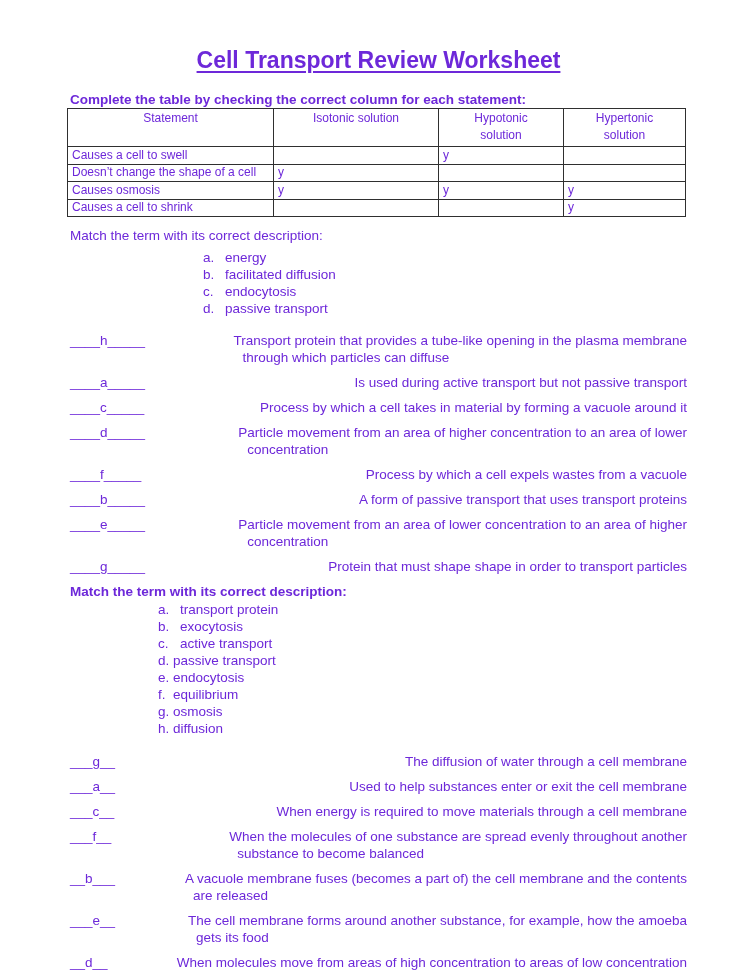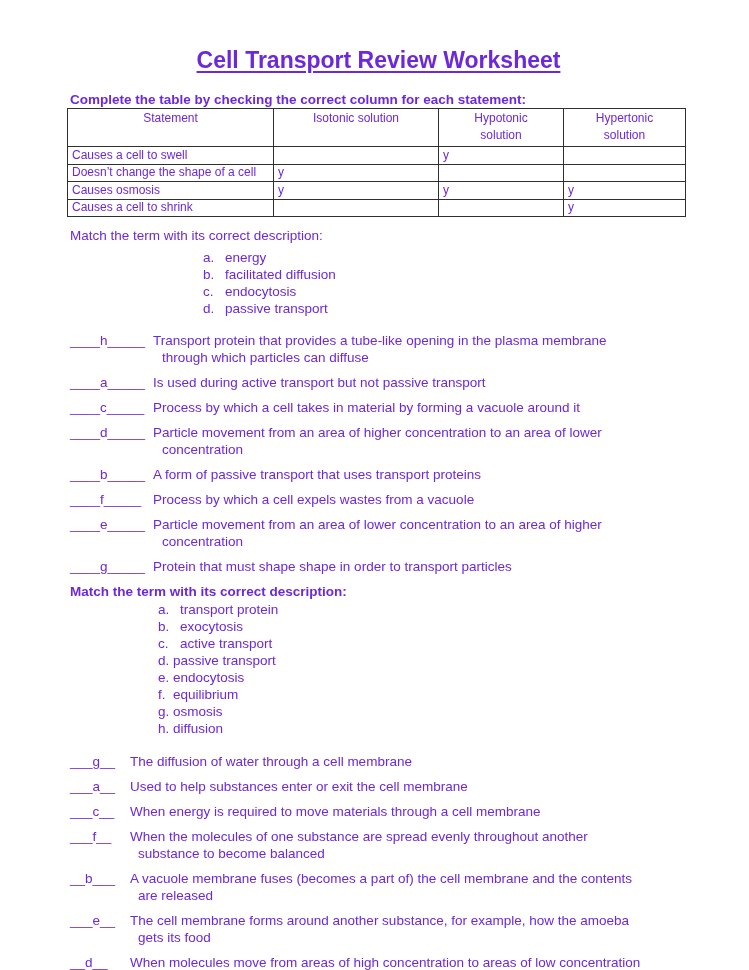--- a/index.html
+++ b/index.html
@@ -61,21 +61,21 @@
   .terms2 { margin-left:88px; margin-top:1px;flex-direction:column; }
   .terms2 .tcol1 { width:175px; }
   .terms2 .tcol2 { width:179px; }
   .term { line-height:17px; }
   .t-label { display:inline-block; }
   .lab-wide { width:22px; }
   .lab-slim { width:15px; }
 
   .answers { margin-top:15px; }
   .answers2 { margin-top:16px; }
-  .ans { display:flex; margin-bottom:8px; }
+  .ans { display:flex; margin-bottom:8px;justify-content:space-between; }
   .ans .blank { white-space:pre; }
   .ans1 .blank { flex:0 0 83px; }
   .ans1 .desc { white-space:pre-line; padding-left:9px; text-indent:-9px; }
   .ans2 .blank { flex:0 0 60px; }
   .ans2 .desc { white-space:pre-line; padding-left:8px; text-indent:-8px; }
 </style>
 </head>
 <body>
 
 <div class="page">
@@ -152,26 +152,26 @@
       <div class="ans ans1">
           <span class="blank">____c_____</span>
           <span class="desc">Process by which a cell takes in material by forming a vacuole around it</span>
         </div>
       <div class="ans ans1">
           <span class="blank">____d_____</span>
           <span class="desc">Particle movement from an area of higher concentration to an area of lower
 concentration</span>
         </div>
       <div class="ans ans1">
+          <span class="blank">____f_____</span>
+          <span class="desc">Process by which a cell expels wastes from a vacuole</span>
+        </div>
+      <div class="ans ans1">
           <span class="blank">____b_____</span>
           <span class="desc">A form of passive transport that uses transport proteins</span>
-        </div>
-      <div class="ans ans1">
-          <span class="blank">____f_____</span>
-          <span class="desc">Process by which a cell expels wastes from a vacuole</span>
         </div>
       <div class="ans ans1">
           <span class="blank">____e_____</span>
           <span class="desc">Particle movement from an area of lower concentration to an area of higher
 concentration</span>
         </div>
       <div class="ans ans1">
           <span class="blank">____g_____</span>
           <span class="desc">Protein that must shape shape in order to transport particles</span>
         </div>

